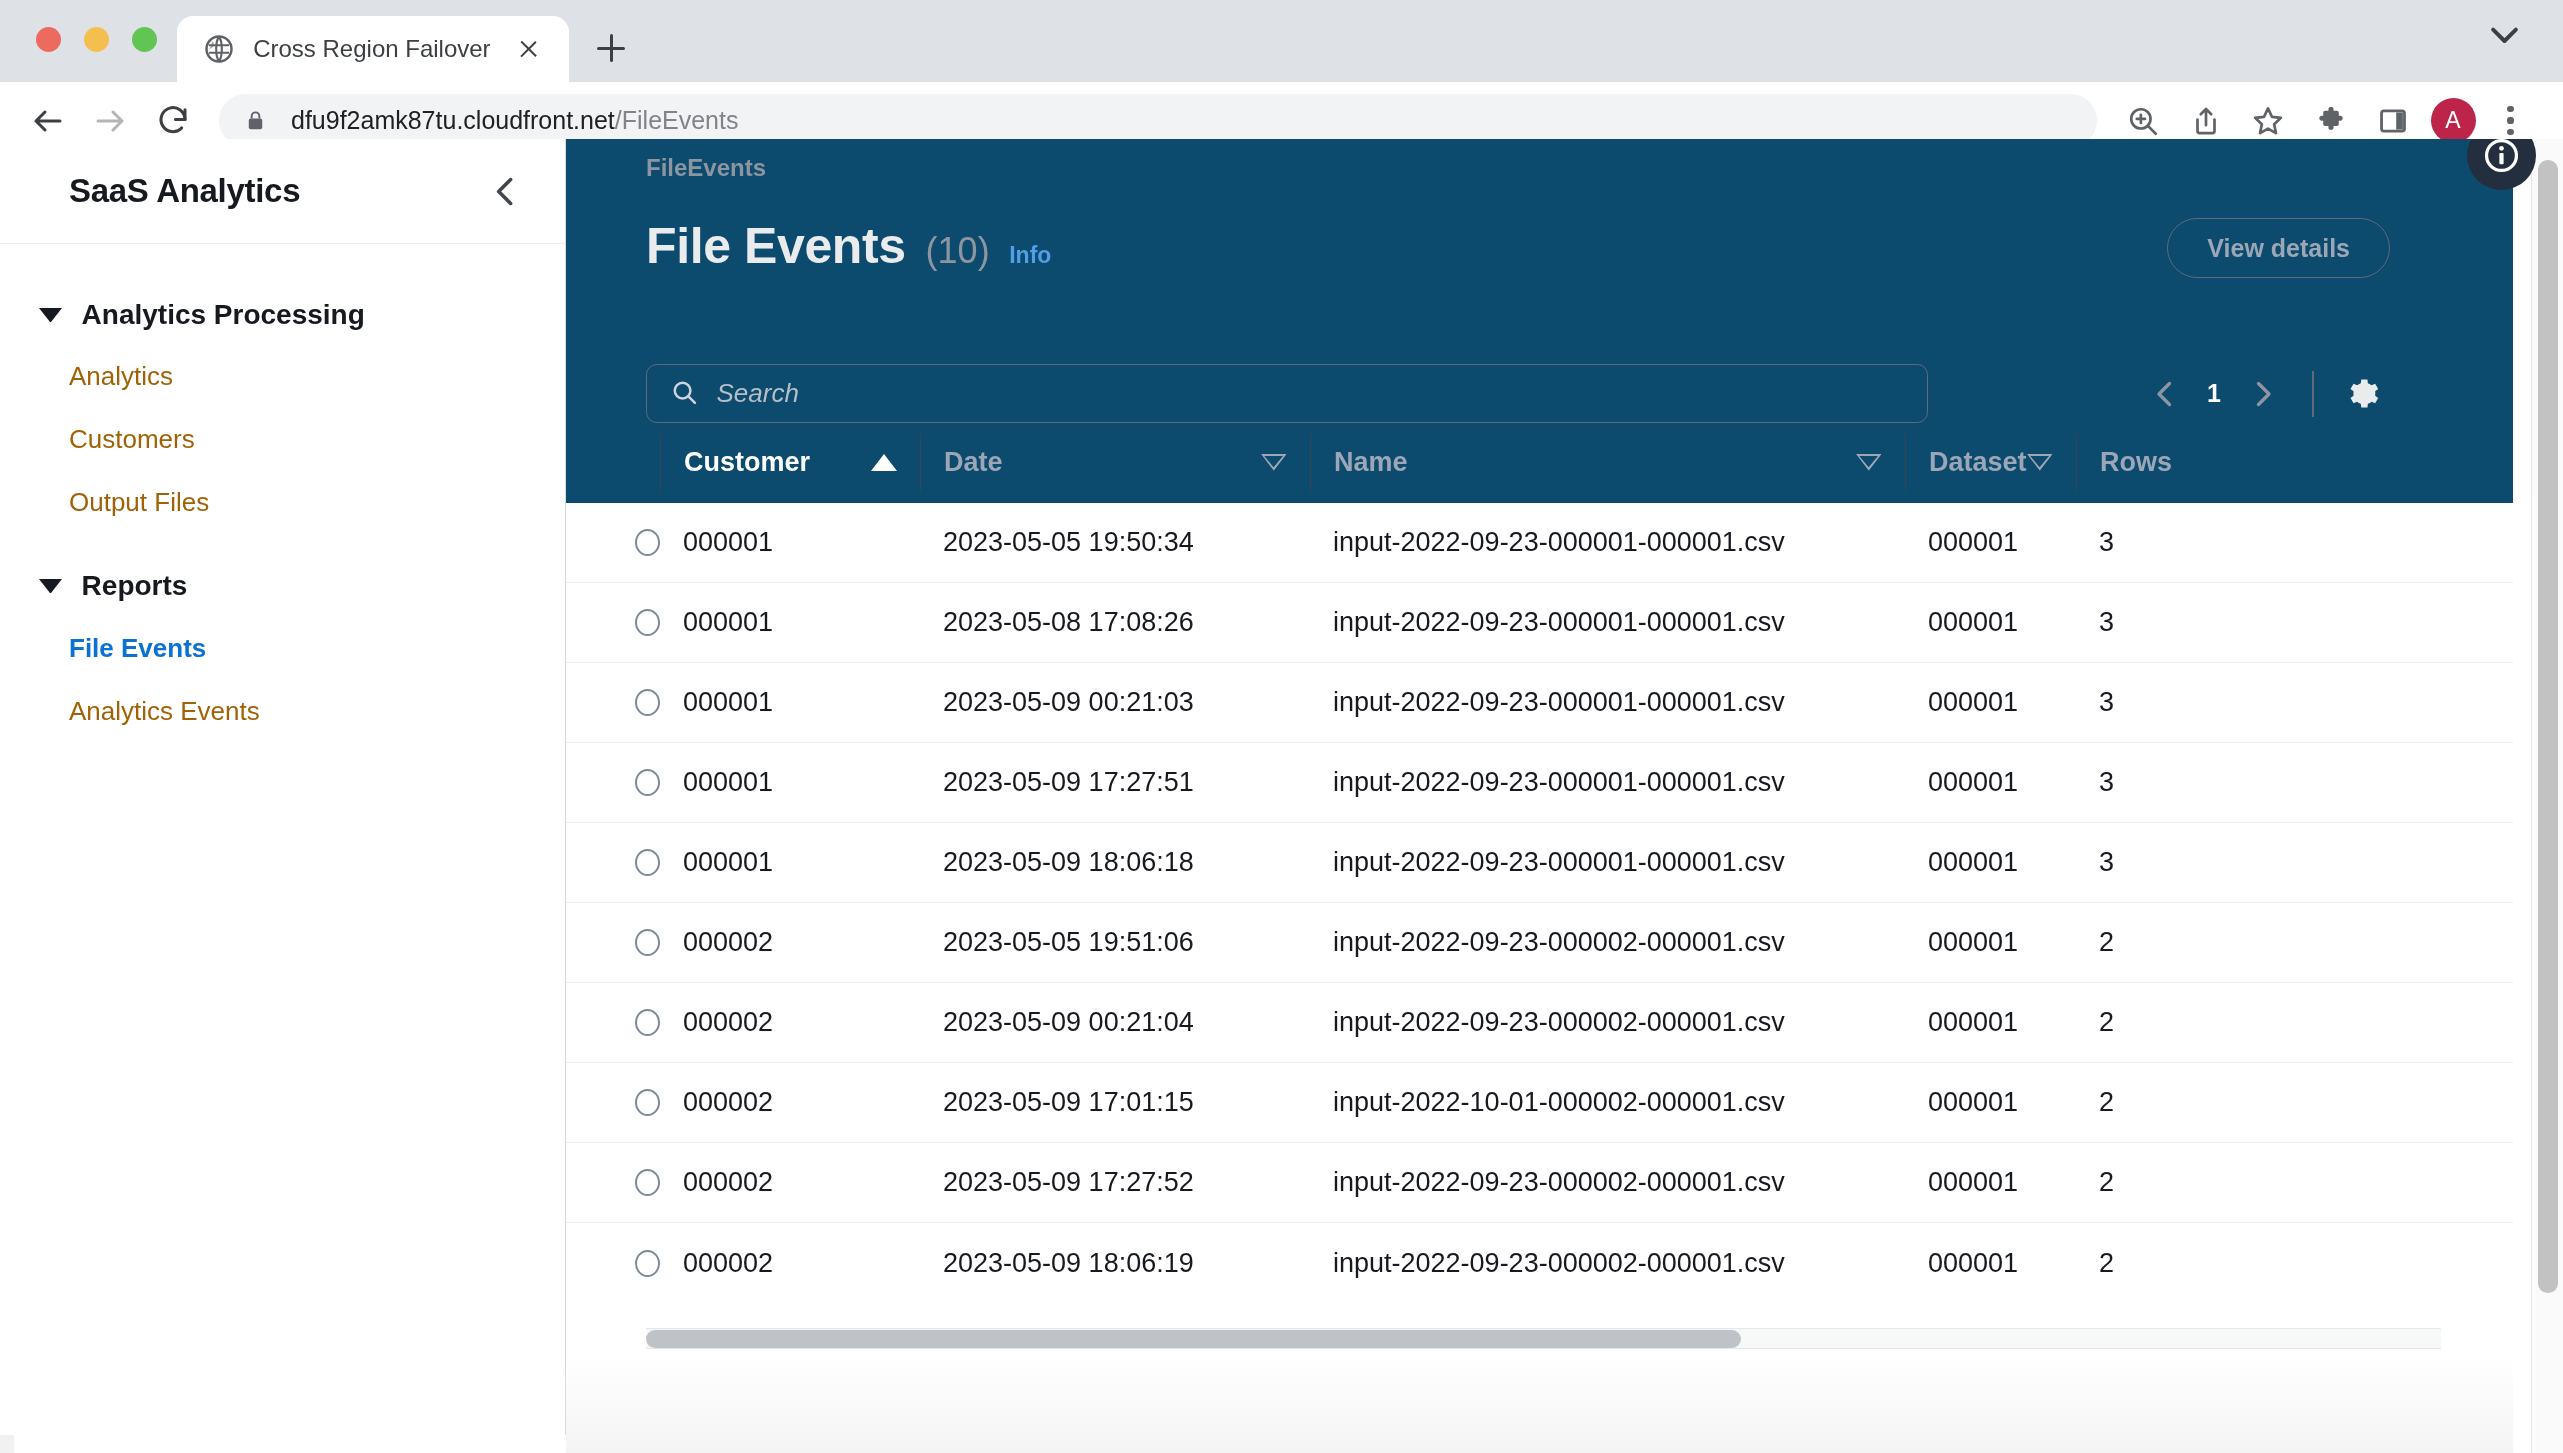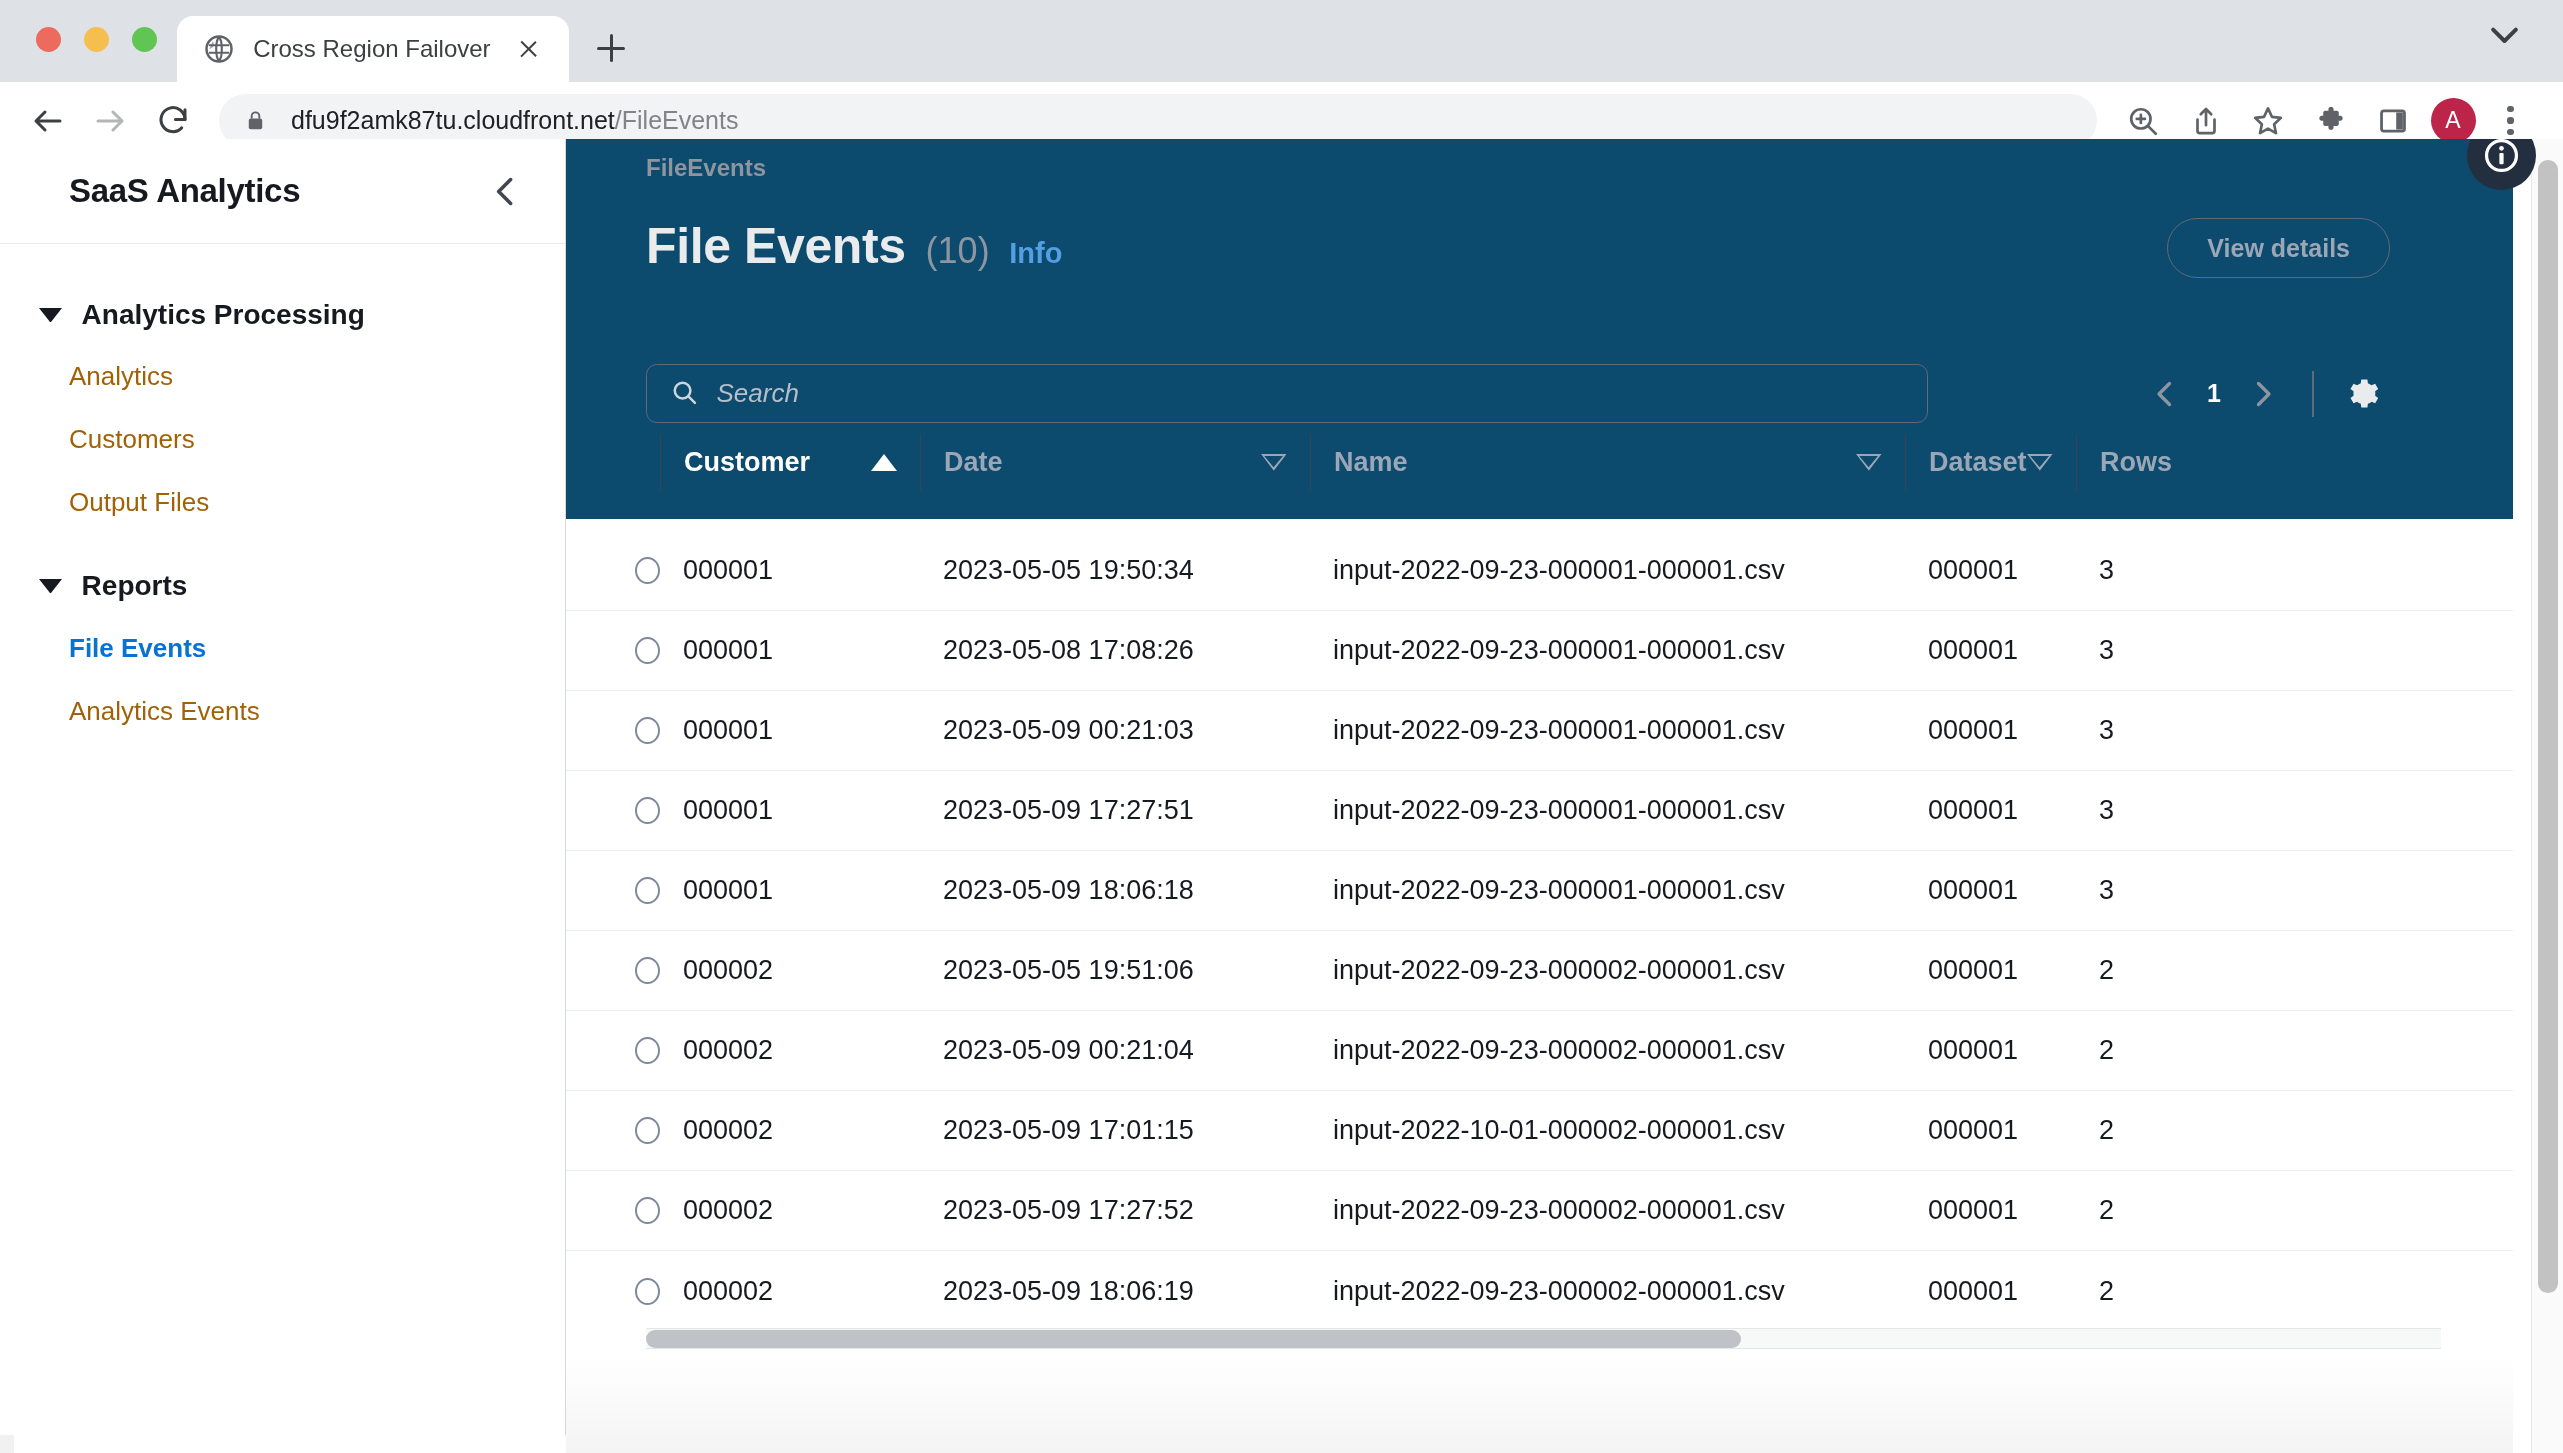--- a/index.html
+++ b/index.html
@@ -124,21 +124,21 @@
     position: absolute; left: 0; top: 0; width: 1947px; height: 380px;
     background: #0c4a6e;
   }
   .breadcrumb {
     position: absolute; left: 80px; top: 15px;
     font-size: 24px; font-weight: 700; color: #8d96a0;
   }
   .title-row { position: absolute; left: 80px; top: 78px; display: flex; align-items: baseline; gap: 0; }
   .page-title { font-size: 50px; font-weight: 700; color: #e9ebed; letter-spacing: -0.4px; }
   .page-count { font-size: 36px; font-weight: 400; color: #8d96a0; margin-left: 20px; }
-  .info-link { font-size: 29px; font-weight: 700; color: #539fe5; margin-left: 19.6px; }
+  .info-link { font-size: 23px; font-weight: 700; color: #539fe5; margin-left: 19.6px; }
 
   .view-details {
     position: absolute; right: 123px; top: 79px;
     height: 60px; padding: 0 39px; border: 1.8px solid #5f6b7a;
     border-radius: 30px; background: transparent;
     display: flex; align-items: center; justify-content: center;
     font-size: 25px; font-weight: 700; color: #9ba7b6;
     font-family: "Liberation Sans", sans-serif;
   }
   .info-fab {
@@ -190,21 +190,21 @@
   }
 
   .col-sel  { width: 94px; flex: 0 0 94px; }
   .col-cust { width: 260px; flex: 0 0 260px; }
   .col-date { width: 390px; flex: 0 0 390px; }
   .col-name { width: 595px; flex: 0 0 595px; }
   .col-ds   { width: 171px; flex: 0 0 171px; }
   .col-rows { width: 160px; flex: 0 0 160px; }
 
   
-  .tbody { position: absolute; left: 0; top: 392px; width: 1947px; background: #fff; }
+  .tbody { position: absolute; left: 0; top: 364px; width: 1947px; background: #fff; }
   .trow {
     height: 80px; display: flex; align-items: center;
     border-bottom: 1.8px solid #eaedf0;
   }
   .trow:last-child { border-bottom: none; }
   .td { font-size: 27px; color: #16191f; padding-left: 23px; white-space: nowrap; display: flex; align-items: center; }
   .radio {
     width: 27px; height: 27px; border: 2.7px solid #7d8998;
     border-radius: 50%; margin-left: 46px;
   }

